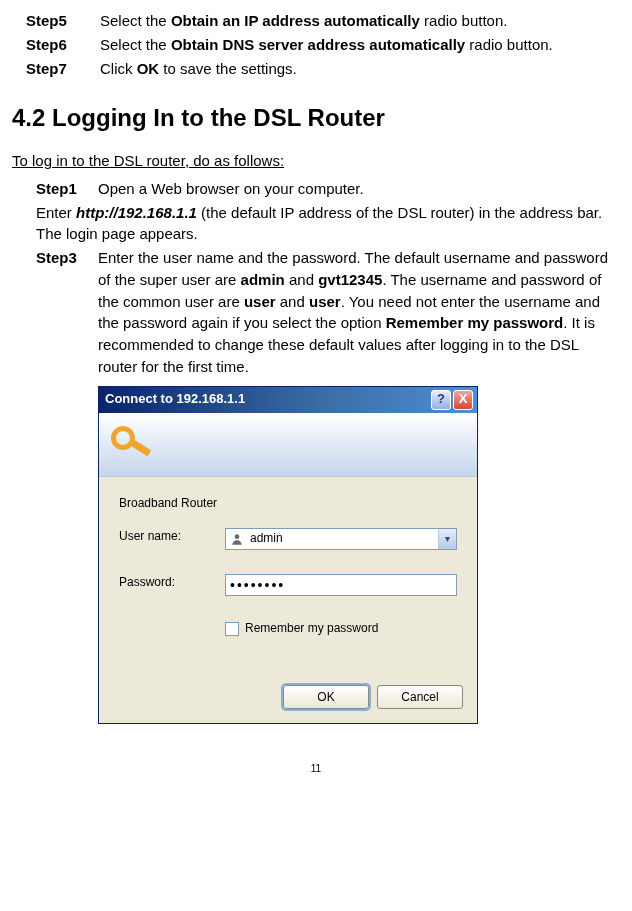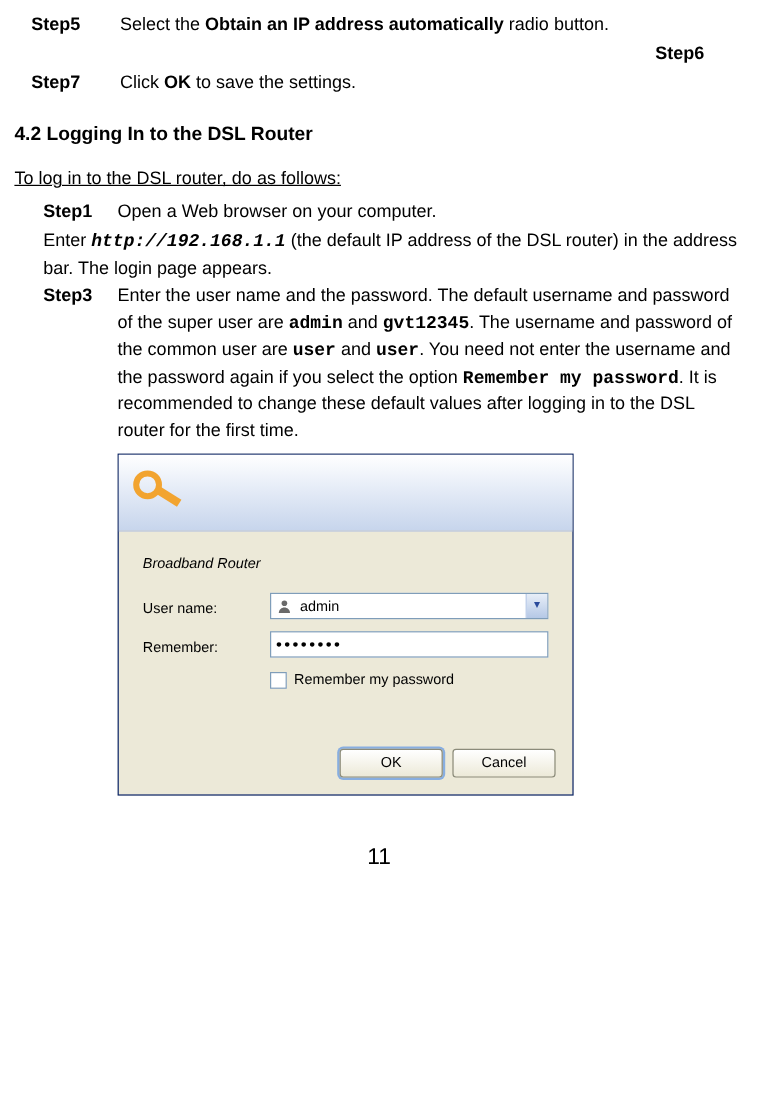--- a/index.html
+++ b/index.html
@@ -10,26 +10,26 @@
       background: #fff;
       color: #000;
       padding: 10px 12px;
       font-size: 15px;
       line-height: 1.45;
     }
     .step-row { display: flex; margin-bottom: 2px; padding-left: 14px; justify-content: flex-end; }
     .step-label { font-weight: bold; width: 74px; flex-shrink: 0; }
     .step-text { flex: 1; }
     .step-text .b { font-weight: bold; }
-    h2 { font-size: 16px; margin: 22px 0 14px 0; }
+    h2 { font-size: 24px; margin: 22px 0 14px 0; }
     .intro { margin-bottom: 6px; text-decoration: underline; }
     .step-row2 { display: flex; margin-bottom: 2px; padding-left: 24px; }
     .step-label2 { font-weight: bold; width: 62px; flex-shrink: 0; }
     .step-text2 { flex: 1; }
-    .step-text2 .b, .step-text2 .bi { font-weight: bold; font-family: Liberation Mono, monospace; }
+    .step-text2 .b, .step-text2 .bi { font-weight: bold; }
     .step-text2 .bi { font-style: italic; }
 
     
     .dialog-wrap { padding-left: 86px; margin-top: 6px; }
     .dialog {
       width: 380px;
       border: 1px solid #0a246a;
       background: #ece9d8;
       font-family: Tahoma, Arial, sans-serif;
       font-size: 12px;
@@ -71,22 +71,22 @@
     .key-ring {
       width: 24px; height: 24px; border: 5px solid #f2a430; border-radius: 50%;
       position: absolute; top: 2px; left: 0;
     }
     .key-shaft {
       width: 22px; height: 7px; background: #f2a430;
       position: absolute; top: 20px; left: 18px;
       transform: rotate(32deg);
     }
     .body-area { padding: 18px 20px 8px 20px; }
-    .router-lbl { margin-bottom: 16px; font-style: italic; }
-    .field-row { display: flex; align-items: flex-end; margin-bottom: 10px; }
+    .router-lbl { margin-bottom: 16px; }
+    .field-row { display: flex; align-items: flex-start; margin-bottom: 24px; }
     .field-lbl { width: 106px; }
     .combo {
       flex: 1; height: 22px;
       background: #fff;
       border: 1px solid #7f9db9;
       display: flex; align-items: center;
       padding-left: 4px;
     }
     .person-icon {
       width: 14px; height: 14px; margin-right: 6px;
@@ -125,33 +125,36 @@
     .xp-btn {
       width: 86px; height: 24px;
       background: linear-gradient(#fff,#ece9d8);
       border: 1px solid #8b8b7a;
       border-radius: 3px;
       font-size: 12px;
       font-family: Tahoma, Arial, sans-serif;
       display: flex; align-items: center; justify-content: center;
     }
     .xp-btn.default { box-shadow: 0 0 0 2px #88aee0; }
-    .pagenum { text-align: center; margin-top: 38px; font-size: 19px; }
+    .pagenum { text-align: center; margin-top: 38px; font-size: 10px; }
   </style>
 </head>
 <body>
 
 <div class="step-row">
   <div class="step-label">Step5</div>
   <div class="step-text">
     <span>Select the </span><span class="b">Obtain an IP address automatically</span><span> radio button.</span>
   </div>
 </div>
 <div class="step-row">
   <div class="step-label">Step6</div>
+  <div class="step-text">
+    <span>Select the </span><span class="b">Obtain DNS server address automatically</span><span> radio button.</span>
+  </div>
 </div>
 <div class="step-row">
   <div class="step-label">Step7</div>
   <div class="step-text">
     <span>Click </span><span class="b">OK</span><span> to save the settings.</span>
   </div>
 </div>
 
 <h2>4.2  Logging In to the DSL Router</h2>
 
@@ -173,20 +176,29 @@
   <div class="step-text2">
     <span>Enter the user name and the password. The default username and password of the super user are </span><span class="b">admin</span><span> and </span><span class="b">gvt12345</span><span>. The username and password of the common user are </span><span class="b">user</span><span> and </span><span class="b">user</span><span>. You need not enter the username and the password again if you select the option </span><span class="b">Remember my password</span><span>. It is recommended to change these default values after logging in to the DSL router for the first time.</span>
   </div>
 </div>
 
 <div class="step-row2">
 </div>
 
 <div class="dialog-wrap">
   <div class="dialog">
+    <div class="ttl">
+      <span class="ttl-text">Connect to 192.168.1.1</span>
+      <div class="win-btn">
+          <span>?</span>
+        </div>
+      <div class="win-btn win-close">
+          <span>X</span>
+        </div>
+    </div>
     <div class="banner">
       <div class="key-icon">
         <div class="key-ring"></div>
         <div class="key-shaft"></div>
       </div>
     </div>
     <div class="body-area">
       <div class="router-lbl">Broadband Router</div>
       <div class="field-row">
         <div class="field-lbl">User name:</div>
@@ -195,21 +207,21 @@
             <svg viewBox="0 0 24 24">
                 <circle cx="12" cy="8" r="4" fill="#6a6a6a"></circle>
                 <path d="M4 22c0-5 4-8 8-8s8 3 8 8" fill="#6a6a6a"></path>
               </svg>
           </div>
           <span class="combo-text">admin</span>
           <div class="drop-arrow">▾</div>
         </div>
       </div>
       <div class="field-row">
-        <div class="field-lbl">Remember:</div>
+        <div class="field-lbl">Password:</div>
         <input class="pwd-input" value="••••••••" style="">
       </div>
       <div class="remember-row">
         <div class="chk"></div>
         <span>Remember my password</span>
       </div>
     </div>
     <div class="btn-row">
       <div class="xp-btn default">
           <span>OK</span>

